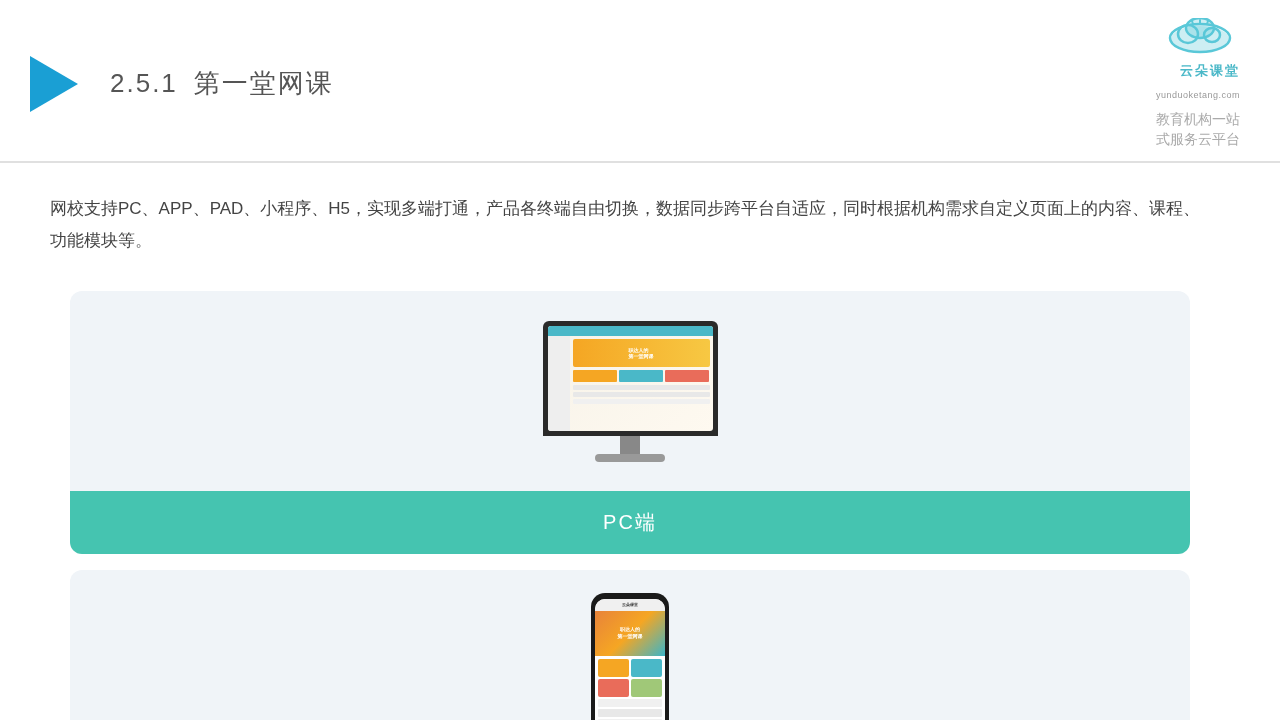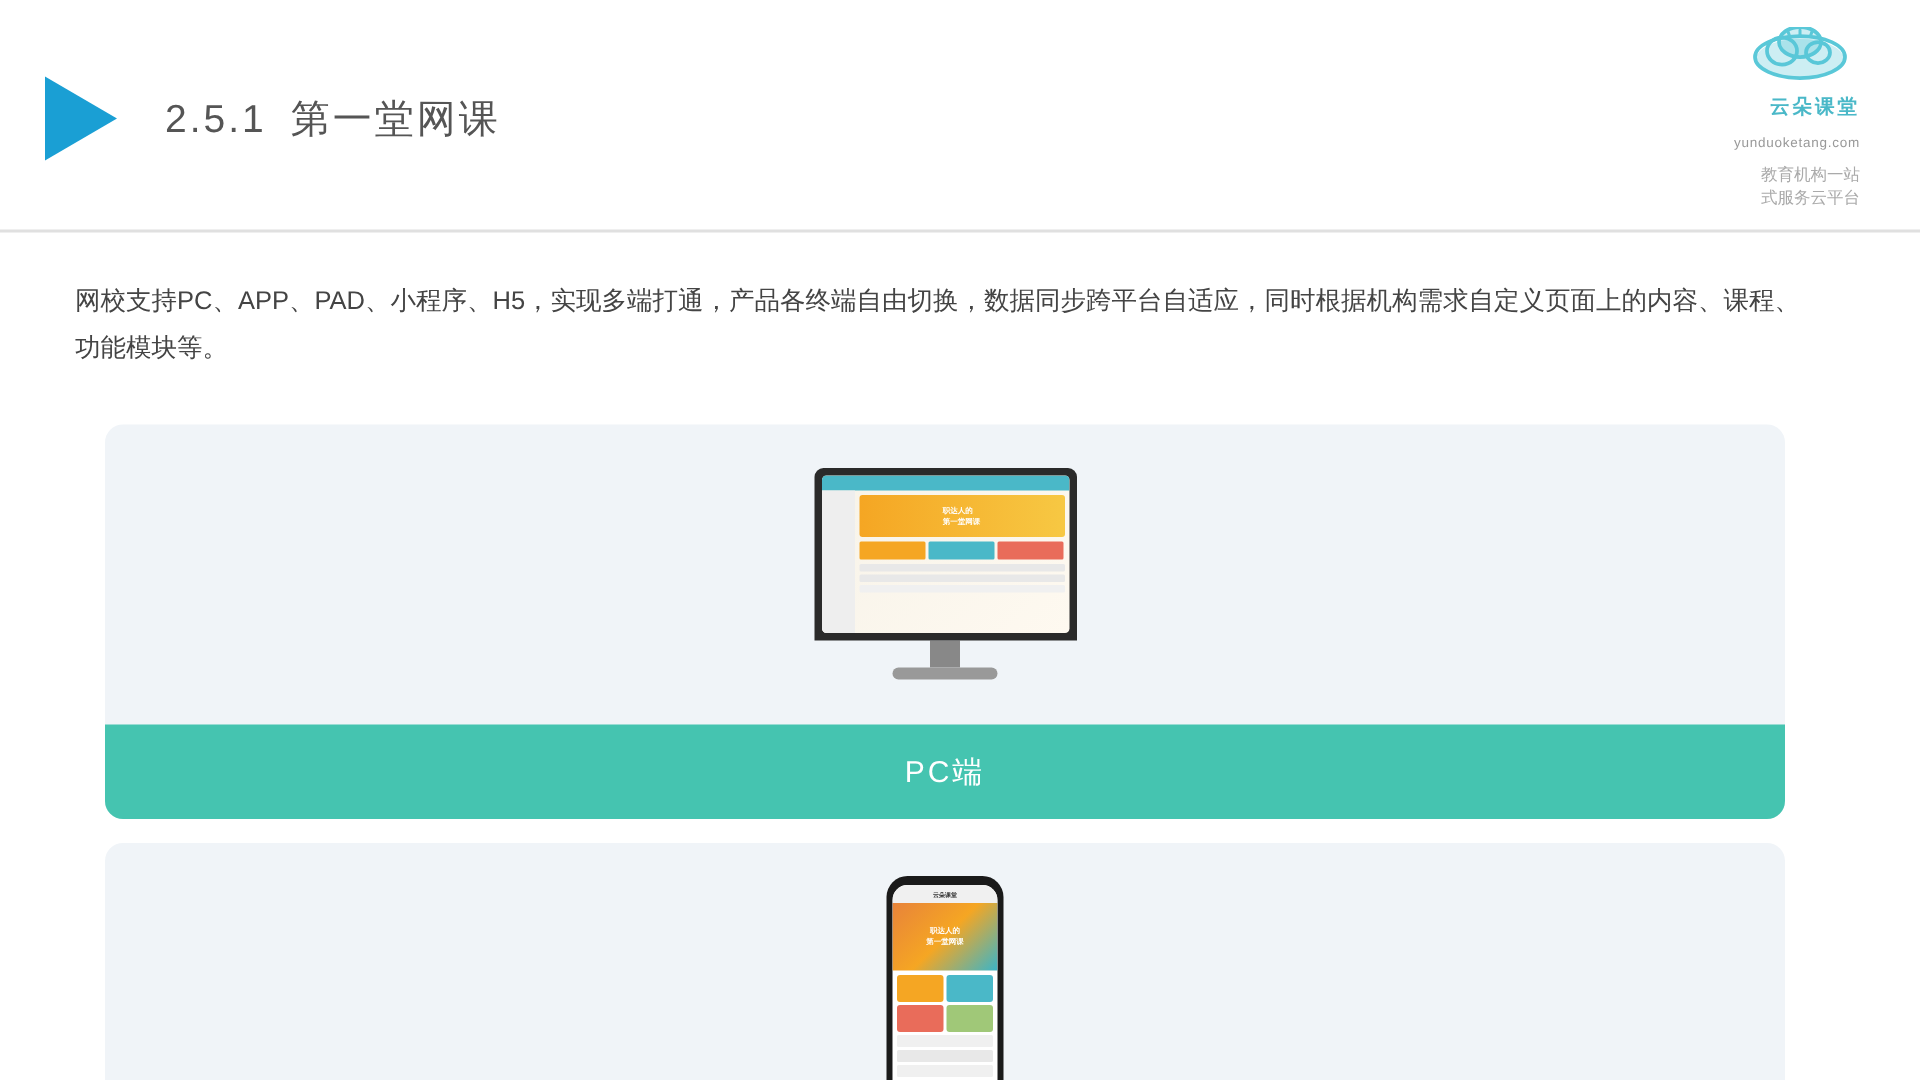--- a/index.html
+++ b/index.html
@@ -365,21 +365,21 @@
 
       <ellipse cx="40" cy="10" rx="13" ry="9" fill="#5ac8d8" opacity="0.3"></ellipse>
       <ellipse cx="40" cy="21" rx="29" ry="13" fill="#5ac8d8" opacity="0.3"></ellipse>
 
       <line x1="40" y1="2" x2="40" y2="5" stroke="#5ac8d8" stroke-width="2" stroke-linecap="round"></line>
       <line x1="32" y1="3" x2="33" y2="6" stroke="#5ac8d8" stroke-width="2" stroke-linecap="round"></line>
       <line x1="48" y1="3" x2="47" y2="6" stroke="#5ac8d8" stroke-width="2" stroke-linecap="round"></line>
     </svg>
     <div style="font-size:13px; color:#4ab8c8; font-weight:600; letter-spacing:2px; margin-top:-4px;">云朵课堂</div>
     <div style="font-size:9px; color:#999; letter-spacing:0.5px;">yunduoketang.com</div>
-    <div style="font-size:11px; color:#aaa; text-align:right; line-height:1.4; white-space:pre-line;">教育机构一站
+    <div style="font-size:14px; color:#aaa; text-align:right; line-height:1.4; white-space:pre-line;">教育机构一站
 式服务云平台</div>
   </div>
 </div>
 
 <div class="main-content">
   <div class="description">网校支持PC、APP、PAD、小程序、H5，实现多端打通，产品各终端自由切换，数据同步跨平台自适应，同时根据机构需求自定义页面上的内容、课程、功能模块等。</div>
 
   <div class="cards-container">
 
     <div class="card">

